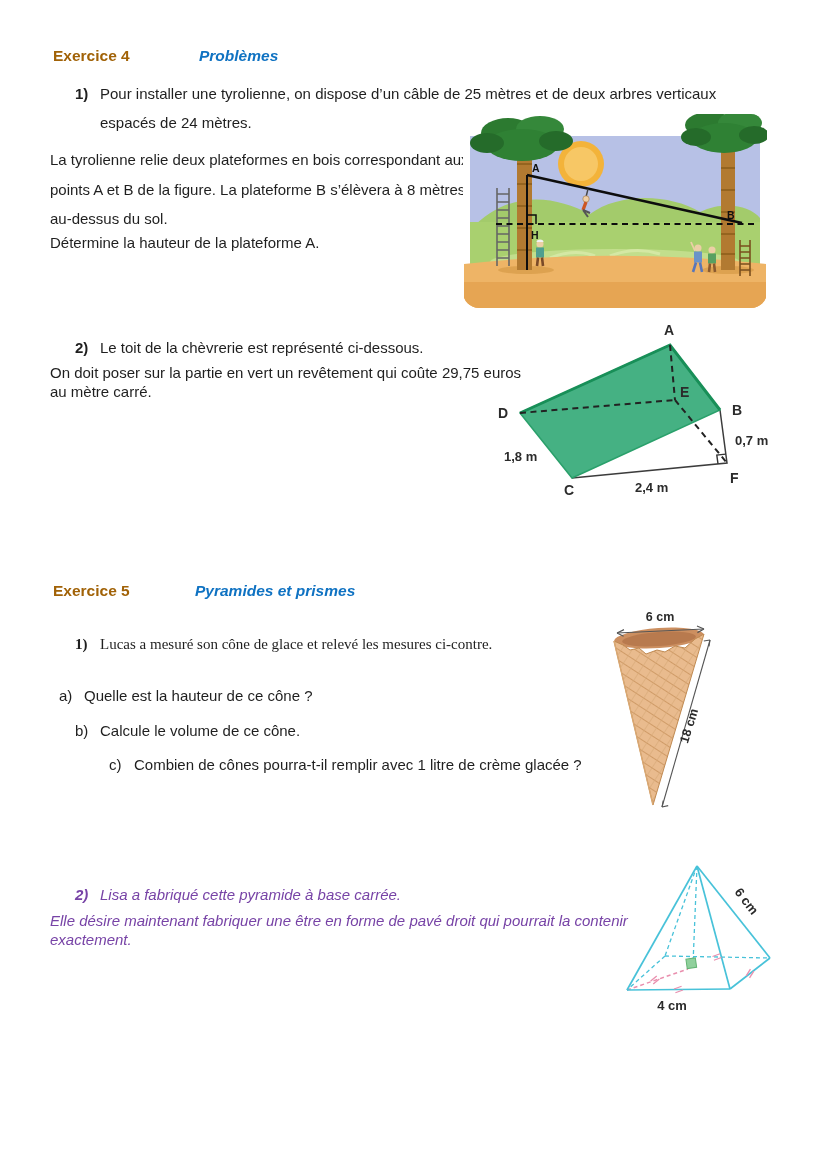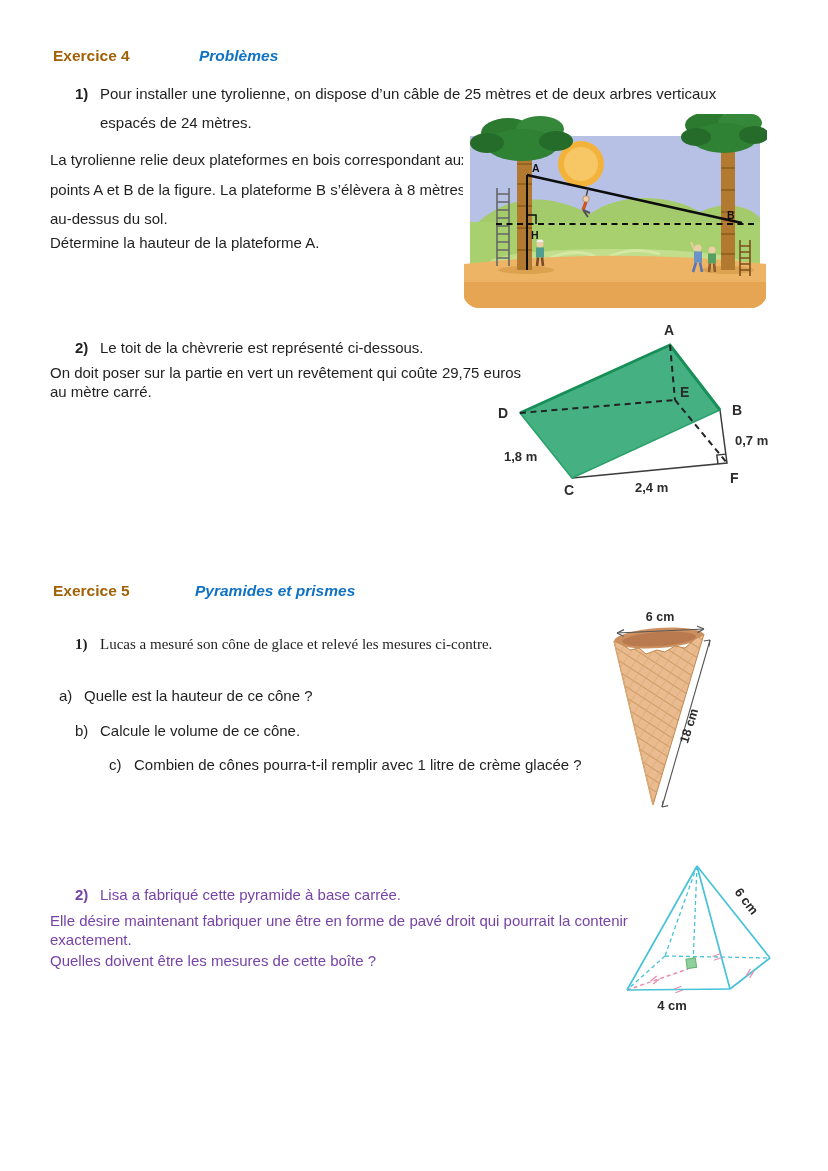--- a/index.html
+++ b/index.html
@@ -10,21 +10,21 @@
     color:#1f1f1f; font-size:15px; overflow:hidden;
   }
   .abs { position:absolute; }
   .ex-title { font-weight:bold; font-size:15.5px; color:#a16207; }
   .ex-sub { font-weight:bold; font-style:italic; font-size:15.5px; color:#0f72c2; }
   .num { display:inline-block; width:25px; font-weight:bold; }
   .row { white-space:nowrap; }
   .para1 { width:424px; line-height:29.5px; }
   .para2 { width:478px; line-height:19px; }
   .para3 { width:597px; line-height:19px; }
-  .purple { color:#7743a6; }
+  .purple { color:#7743a6;font-style:italic; }
   svg text { font-family:"Liberation Sans","DejaVu Sans",sans-serif; }
   .fig-label { font-size:14px; font-weight:600; fill:#2b2b2b; }
   .fig-dim { font-size:13px; font-weight:600; fill:#2b2b2b; }
   .zl-label { font-size:10.5px; font-weight:bold; fill:#101010; }
 </style>
 </head>
 <body>
 
 <div class="page">
 
@@ -206,21 +206,20 @@
         <path d="M105,32 l-6.2,1 M105,32 l-1,6.4 M57,199 l1.2,-6.4 M57,199 l6.2,-1.4"></path>
       </g>
       <text transform="translate(88,119) rotate(-73)" text-anchor="middle" class="fig-dim" style="font-size:12.5px">18 cm</text>
     </svg>
   </div>
 
   <div class="abs row purple" style="left:75px; top:886px;">
     <span class="num">2)</span><span>Lisa a fabriqué cette pyramide à base carrée.</span>
   </div>
   <div class="abs para3 purple" style="left:50px; top:911px;">Elle désire maintenant fabriquer une être en forme de pavé droit qui pourrait la contenir exactement.</div>
-  <div class="abs purple" style="left:50px; top:952px;">Quelles doivent être les mesures de cette boîte ?</div>
 
   <div class="abs" style="left:615px; top:858px;">
     <svg width="180" height="160" viewBox="0 0 180 160">
 
       <g stroke="#48c2d9" stroke-width="1.3" stroke-dasharray="4,3" fill="none">
         <path d="M82,8 L50,98"></path>
         <path d="M50,98 L12,132"></path>
         <path d="M50,98 L155,100"></path>
         <path d="M82,8 L78,106"></path>
       </g>

